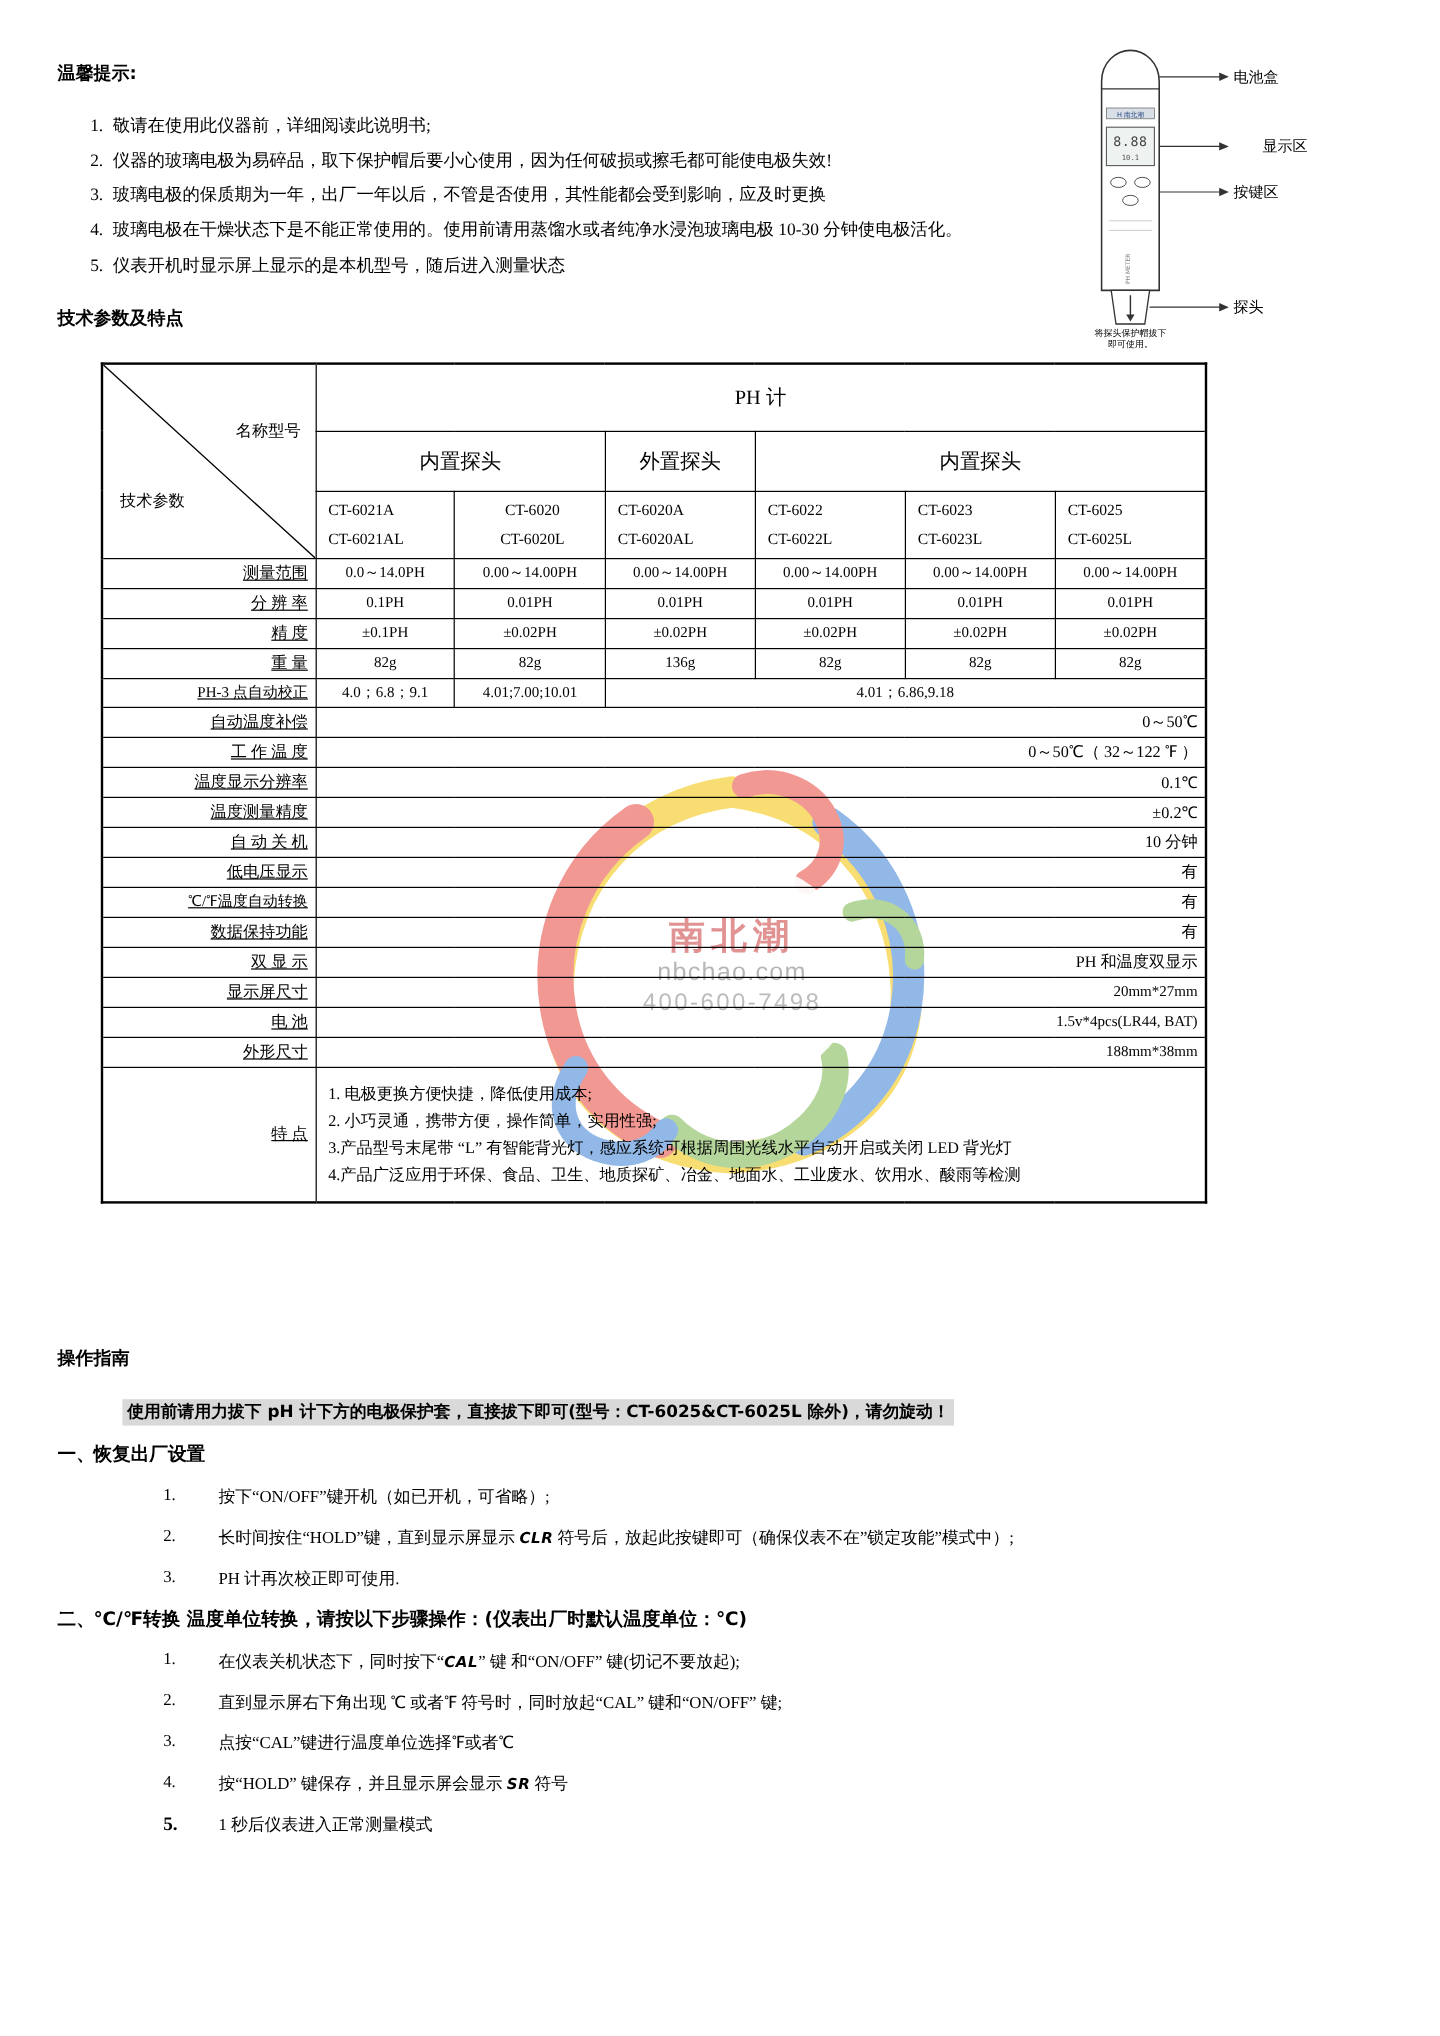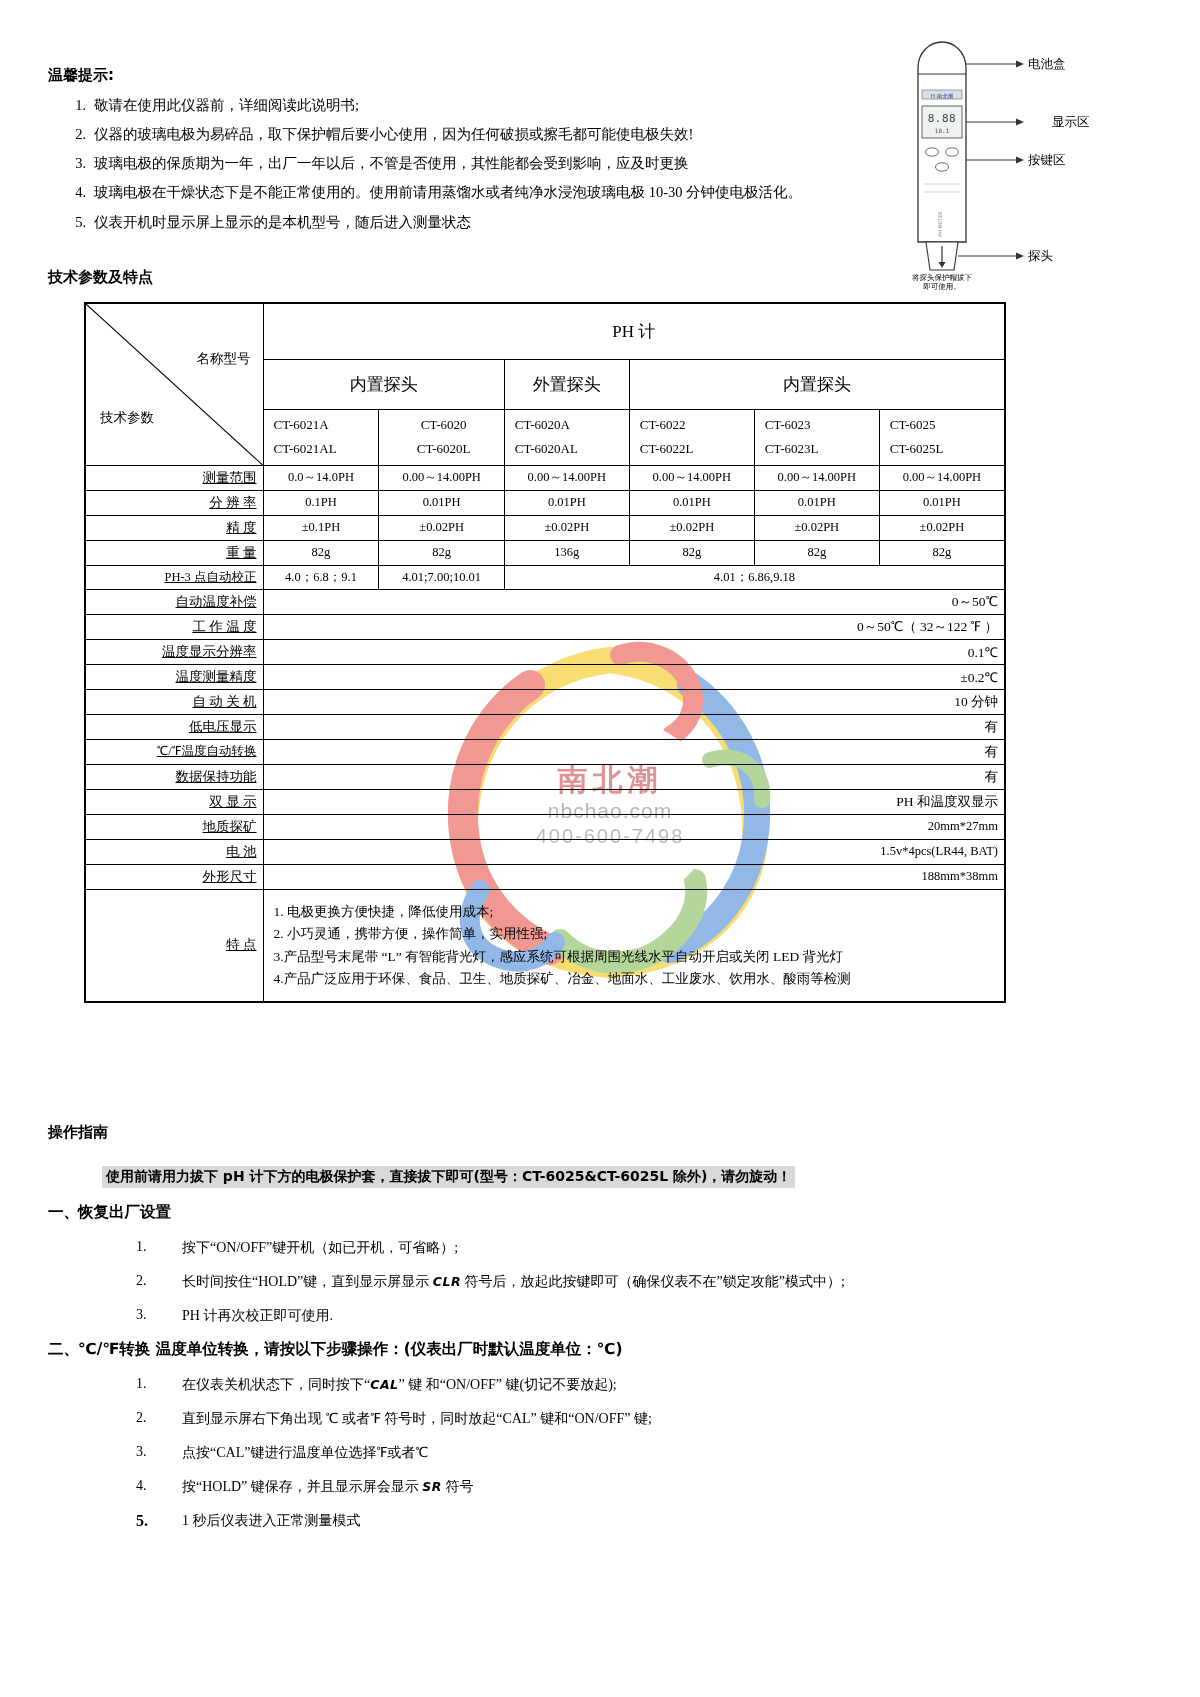--- a/index.html
+++ b/index.html
@@ -52,22 +52,22 @@
 
   .page { position:relative; z-index:2; padding:0; }
 
   
   .sec-title {
     font-family:"DejaVu Sans", sans-serif;
     font-weight:bold;
     font-size:15px;
     margin:0;
   }
-  #tips-title { position:absolute; left:48px; top:66px; }
-  #spec-title { position:absolute; left:48px; top:268px; }
+  #tips-title { position:absolute; left:48px; top:52px; }
+  #spec-title { position:absolute; left:48px; top:256px; }
   #op-title   { position:absolute; left:48px; top:1123px; }
 
   
   .tips { position:absolute; left:60px; top:96px; width:870px; }
   .tip-row {
     display:flex;
     font-size:14.5px;
     line-height:1.25;
     margin-bottom:11px;
   }
@@ -394,21 +394,21 @@
     </tr>
     <tr>
       <td class="rowlabel outer-left">数据保持功能</td>
       <td class="leftval outer-right" colspan="6">有</td>
     </tr>
     <tr>
       <td class="rowlabel outer-left">双  显  示</td>
       <td class="leftval outer-right" colspan="6">PH 和温度双显示</td>
     </tr>
     <tr>
-      <td class="rowlabel outer-left">地质探矿</td>
+      <td class="rowlabel outer-left">显示屏尺寸</td>
       <td class="leftval outer-right" colspan="6" style="font-size:12.5px;">20mm*27mm</td>
     </tr>
     <tr>
       <td class="rowlabel outer-left">电    池</td>
       <td class="leftval outer-right" colspan="6" style="font-size:12.5px;">1.5v*4pcs(LR44, BAT)</td>
     </tr>
     <tr>
       <td class="rowlabel outer-left">外形尺寸</td>
       <td class="leftval outer-right" colspan="6" style="font-size:12.5px;">188mm*38mm</td>
     </tr>

